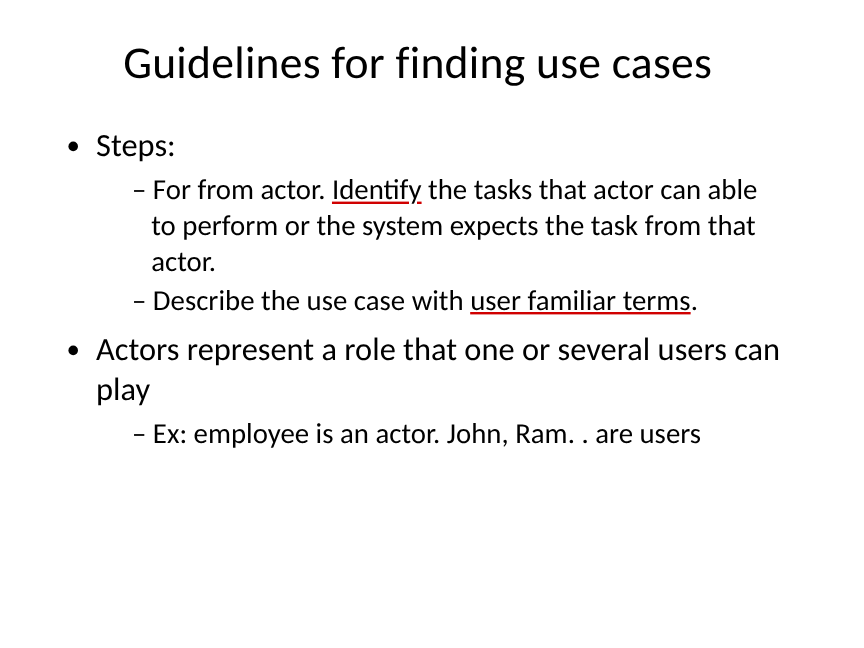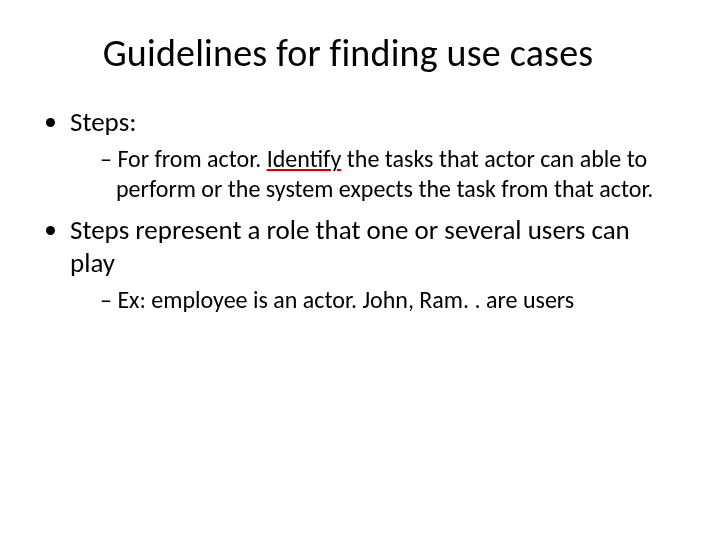--- a/index.html
+++ b/index.html
@@ -27,20 +27,21 @@
   }
   ul.level1 {
     list-style: disc;
     margin: 0;
     padding-left: 30px;
     font-size: 27px;
   }
   ul.level1 > li {
     margin-bottom: 6px;
     line-height: 1.2;
+    margin-left: 10px;
   }
   ul.level2 {
     list-style: none;
     margin: 6px 0 10px 0;
     padding-left: 30px;
     font-size: 24px;
   }
   ul.level2 > li {
     margin-bottom: 2px;
     line-height: 1.25;
@@ -62,22 +63,23 @@
 <body>
 
 <div class="slide">
   <div class="title">Guidelines for finding use cases</div>
 
   <ul class="level1">
     <li>
       <span>Steps:</span>
       <ul class="level2">
         <li><span>For from actor. </span><span class="red-underline">Identify</span><span> the tasks that actor can able to perform or the system expects the task from that actor.</span></li>
+        <li><span>Describe the use case with </span><span class="red-underline">user familiar terms</span><span>.</span></li>
       </ul>
     </li>
     <li>
-      <span>Steps represent a role that one or several users can play</span>
+      <span>Actors represent a role that one or several users can play</span>
       <ul class="level2">
         <li>Ex: employee is an actor. John, Ram. . are users</li>
       </ul>
     </li>
   </ul>
 </div>
 
 </body></html>

